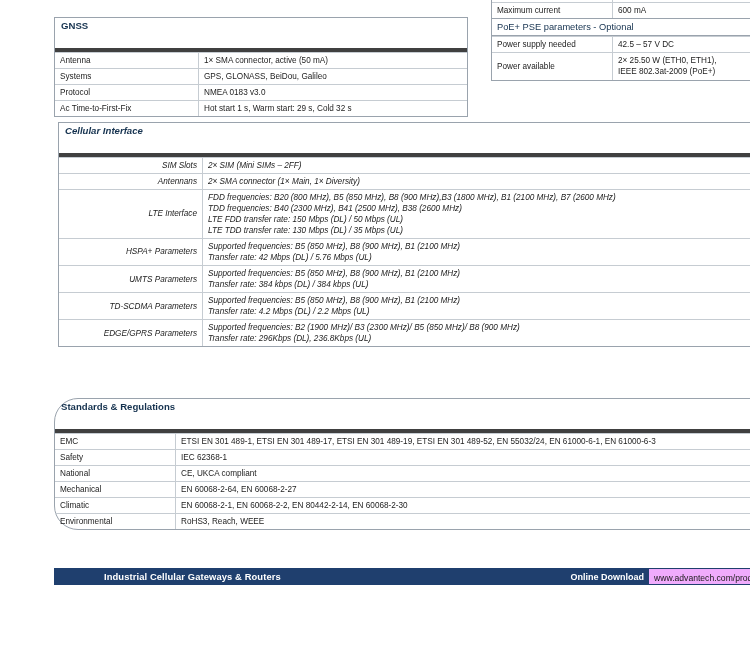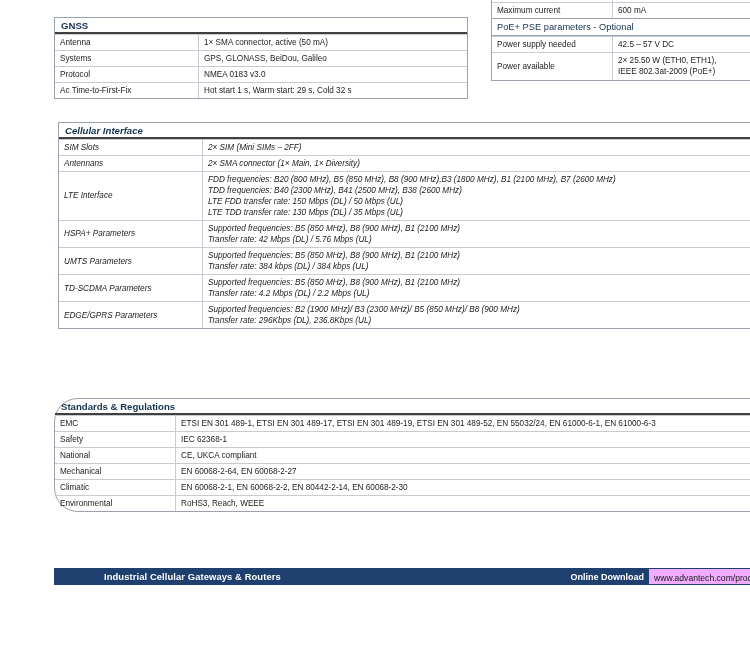--- a/index.html
+++ b/index.html
@@ -27,22 +27,22 @@
   .spec-block {
     position: absolute;
     border: 1px solid #9aa3ad;
     box-sizing: border-box;
     background: #fff;
   }
   .spec-title {
     font-weight: bold;
     font-size: 9.6px;
     color: #15324f;
-    padding: 3px 6px 0 6px;
-    border-bottom: 2px solid #404040;
+    padding: 3px 6px 16px 6px;
+    border-bottom: 4px solid #404040;
     line-height: 1.1;
   }
   table.spec {
     border-collapse: collapse;
     width: 100%;
     table-layout: fixed;
   }
   table.spec td {
     border: 1px solid #c6ccd2;
     padding: 2px 5px;
@@ -92,21 +92,21 @@
   }
   #gnss-block table.spec td:first-child { width: 133px; }
 
   
   #cellular-block {
     left: 10px;
     top: 122px;
     width: 744px;
     font-style: italic;
   }
-  #cellular-block table.spec td:first-child { width: 133px; }
+  #cellular-block table.spec td:first-child { width: 133px; text-align: right; }
 
   
   #standards-block {
     left: 6px;
     top: 398px;
     width: 744px;
     border-radius: 24px;
   }
   #standards-block table.spec td:first-child { width: 110px; }
 

